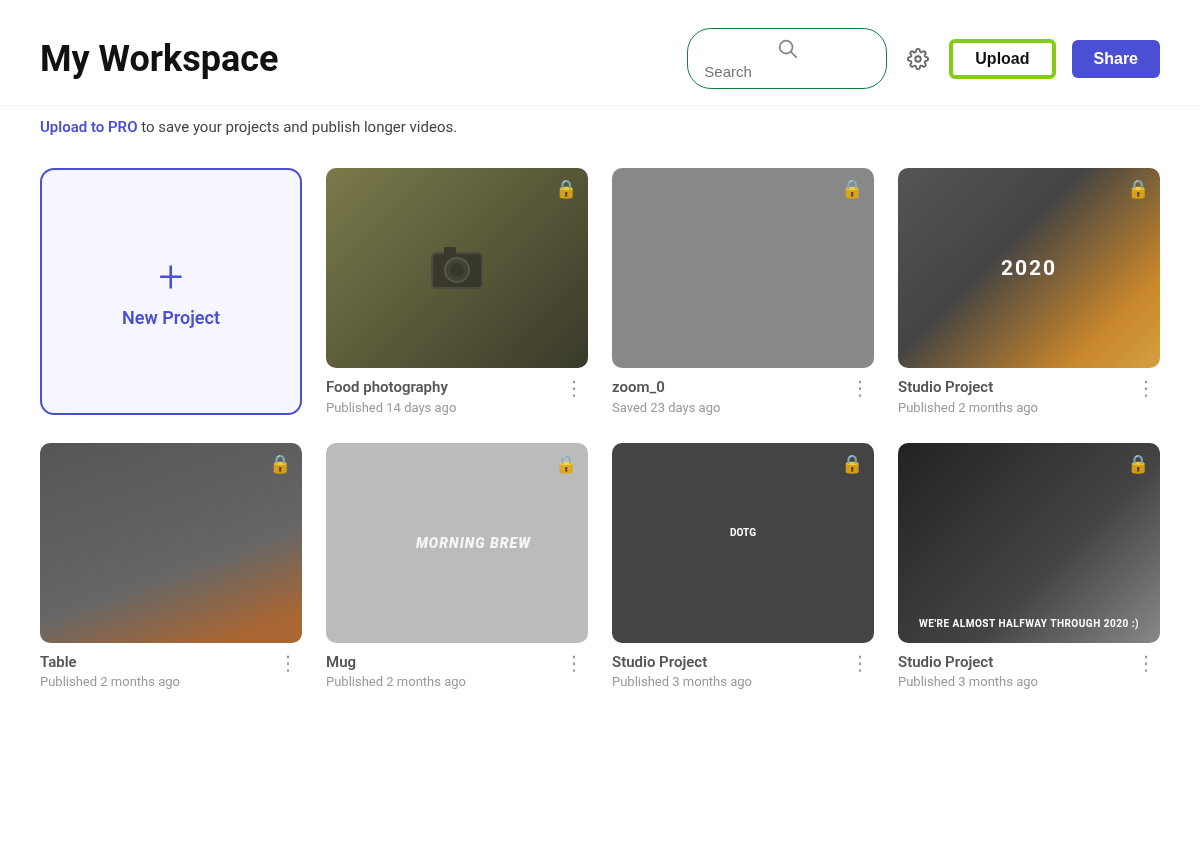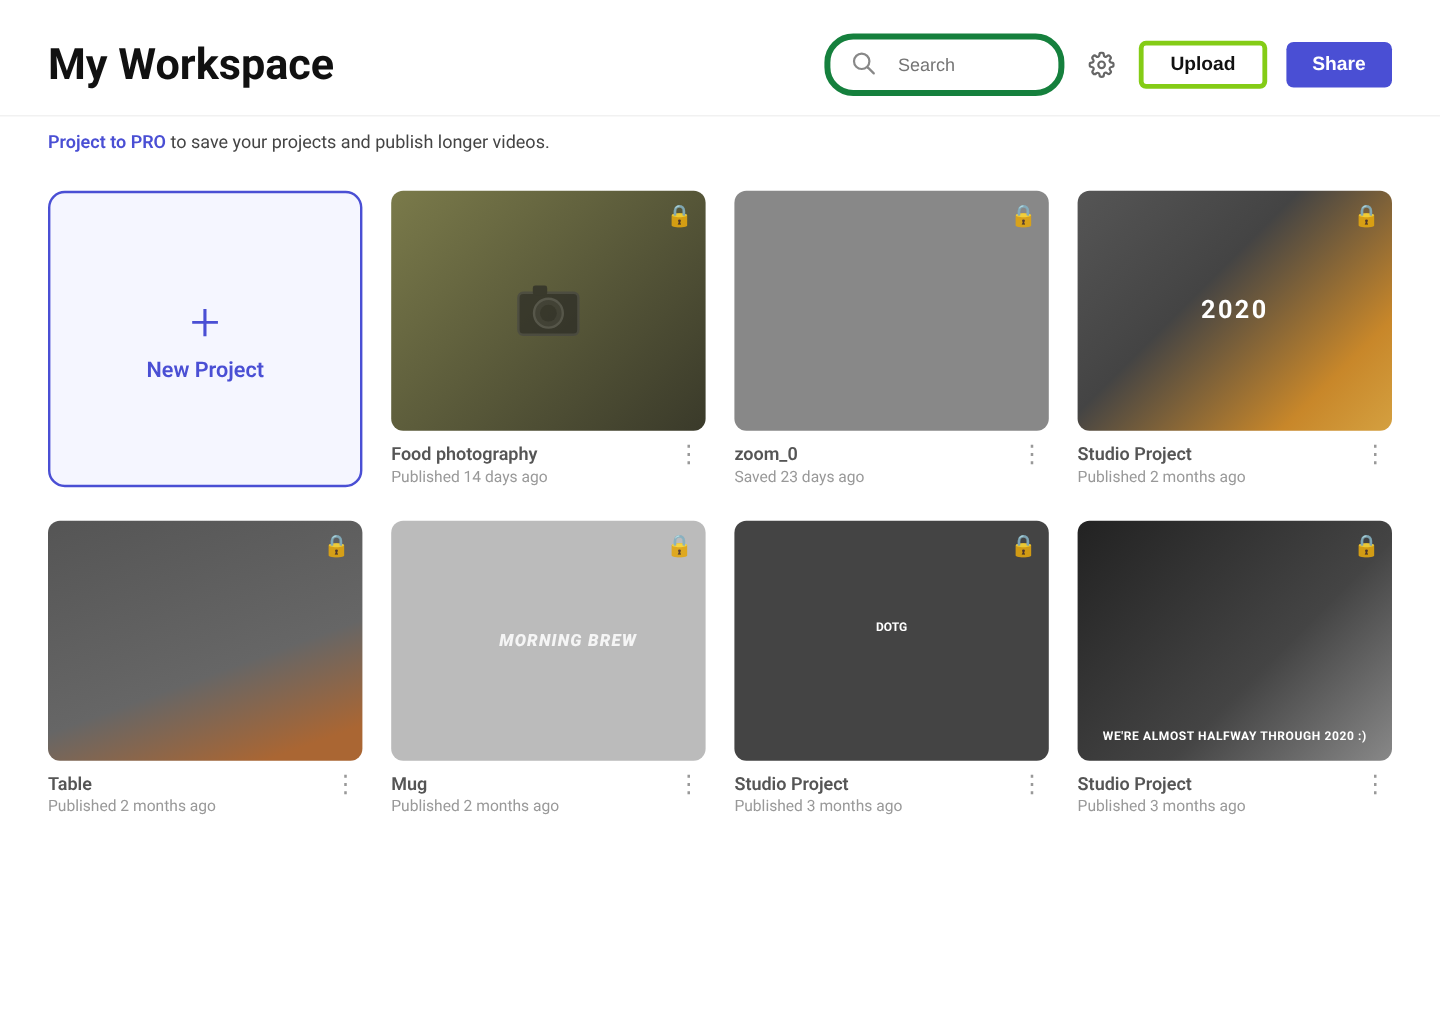--- a/index.html
+++ b/index.html
@@ -17,26 +17,27 @@
     }
     .header-title {
       font-size: 36px;
       font-weight: 700;
       color: #111;
       flex: 1;
     }
     .search-box {
       display: flex;
       align-items: center;
-      border: 5px solid #15803d;
+      border: 1px solid #15803d;
       border-radius: 24px;
       padding: 8px 16px;
-      gap: 18px;
+      gap: 0;
       width: 200px;
       background: #fff;
+      flex-direction: column;
     }
     .search-icon {
       color: #888;
       font-size: 15px;
     }
     .search-input {
       border: none;
       outline: none;
       font-size: 15px;
       color: #555;
@@ -255,21 +256,21 @@
       <circle cx="12" cy="12" r="3" stroke="#666" stroke-width="2"></circle>
       <path d="M19.4 15a1.65 1.65 0 0 0 .33 1.82l.06.06a2 2 0 0 1-2.83 2.83l-.06-.06a1.65 1.65 0 0 0-1.82-.33 1.65 1.65 0 0 0-1 1.51V21a2 2 0 0 1-4 0v-.09A1.65 1.65 0 0 0 9 19.4a1.65 1.65 0 0 0-1.82.33l-.06.06a2 2 0 0 1-2.83-2.83l.06-.06A1.65 1.65 0 0 0 4.68 15a1.65 1.65 0 0 0-1.51-1H3a2 2 0 0 1 0-4h.09A1.65 1.65 0 0 0 4.6 9a1.65 1.65 0 0 0-.33-1.82l-.06-.06a2 2 0 0 1 2.83-2.83l.06.06A1.65 1.65 0 0 0 9 4.68a1.65 1.65 0 0 0 1-1.51V3a2 2 0 0 1 4 0v.09a1.65 1.65 0 0 0 1 1.51 1.65 1.65 0 0 0 1.82-.33l.06-.06a2 2 0 0 1 2.83 2.83l-.06.06A1.65 1.65 0 0 0 19.4 9a1.65 1.65 0 0 0 1.51 1H21a2 2 0 0 1 0 4h-.09a1.65 1.65 0 0 0-1.51 1z" stroke="#666" stroke-width="2"></path>
     </svg>
   </button>
 
   <button class="upload-btn">Upload</button>
   <button class="share-btn">Share</button>
 </div>
 
 <div class="upgrade-bar">
-  <a href="#">Project to PRO</a><span> to save your projects and publish longer videos.</span>
+  <a href="#">Upload to PRO</a><span> to save your projects and publish longer videos.</span>
 </div>
 
 <div class="grid-container">
 
   <div class="new-project-card">
     <div class="new-project-plus">+</div>
     <div class="new-project-label">New Project</div>
   </div>
 
   <div class="project-card">

